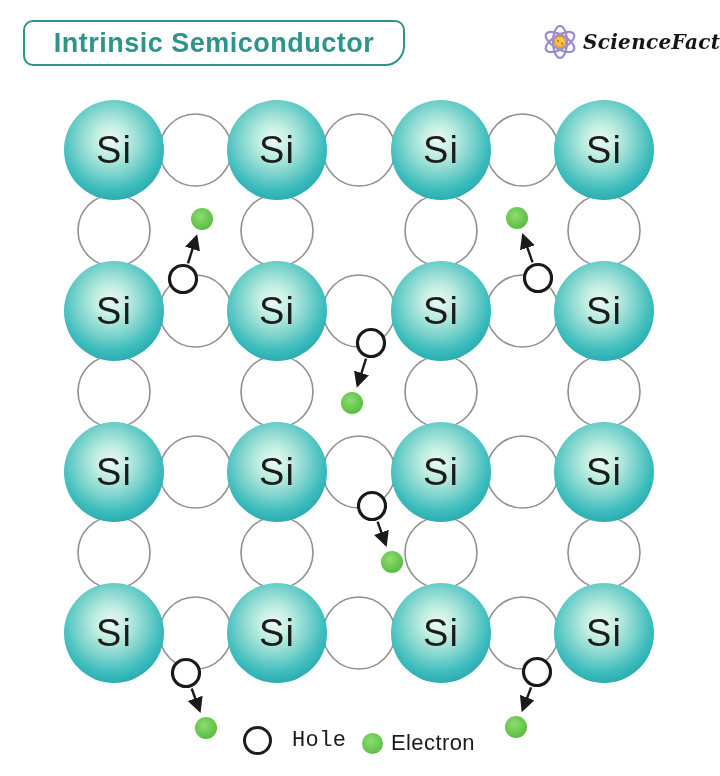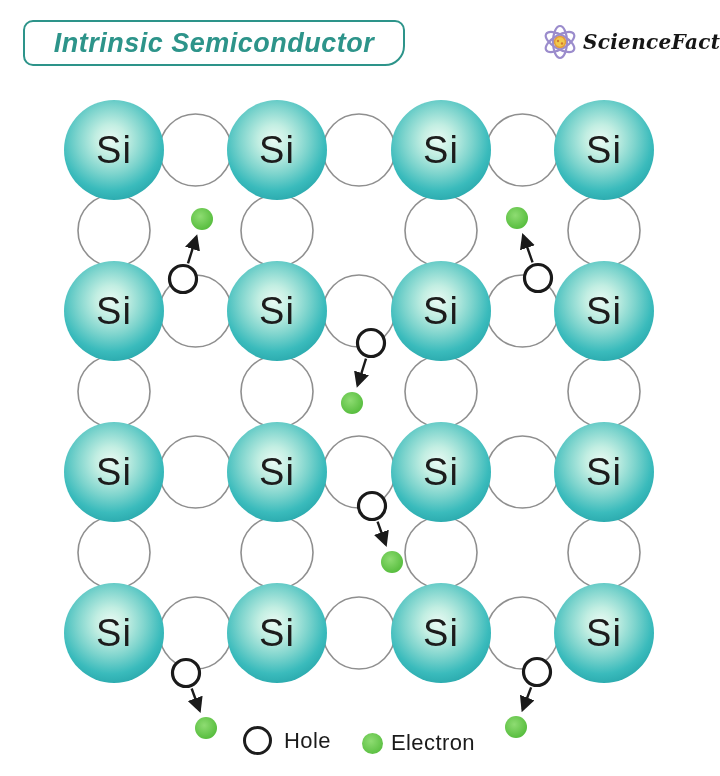--- a/index.html
+++ b/index.html
@@ -5,31 +5,31 @@
   html,body { margin:0; padding:0; background:#ffffff; }
   body { width:720px; height:776px; font-family:"Liberation Sans", sans-serif; }
   .stage { position:relative; width:720px; height:776px; background:#fff; overflow:hidden; }
   svg.lattice { position:absolute; left:0; top:0; }
 
   .title-box {
     position:absolute; left:23px; top:20px; width:382px; height:46px;
     border:2.5px solid #2d948a; border-radius:10px 10px 20px 10px;
     display:flex; align-items:center; justify-content:center;
     background:#fff; color:#2d948a; font-size:27px; font-weight:600;
-    letter-spacing:0.5px; box-sizing:border-box;font-style:italic;
+    letter-spacing:0.5px; box-sizing:border-box;
   }
 
   .brand { position:absolute; left:541px; top:22px; display:flex; align-items:center; gap:4px; }
   .brand-text {
     font-family:"DejaVu Serif", serif; font-style:italic; font-weight:bold;
     font-size:20px; color:#161616; letter-spacing:0.3px; white-space:nowrap;
   }
 
   .legend-item { position:absolute; display:flex; align-items:center; }
-  #legend-hole { left:243px; top:726px; gap:12px; }
+  #legend-hole { left:243px; top:726px; gap:20px;font-family:Liberation Mono, monospace; }
   #legend-electron { left:362px; top:730px; gap:8px; }
   .hole-swatch {
     width:23px; height:23px; border:3.2px solid #1d1d1d; border-radius:50%;
     background:#fff; box-sizing:content-box;
   }
   .electron-swatch {
     width:21px; height:21px; border-radius:50%;
     background:radial-gradient(circle at 42% 38%, #8edc72 0%, #55bc3c 85%);
   }
   .legend-label { font-size:22px; color:#1b1b1b; font-weight:500; letter-spacing:0.4px; }

